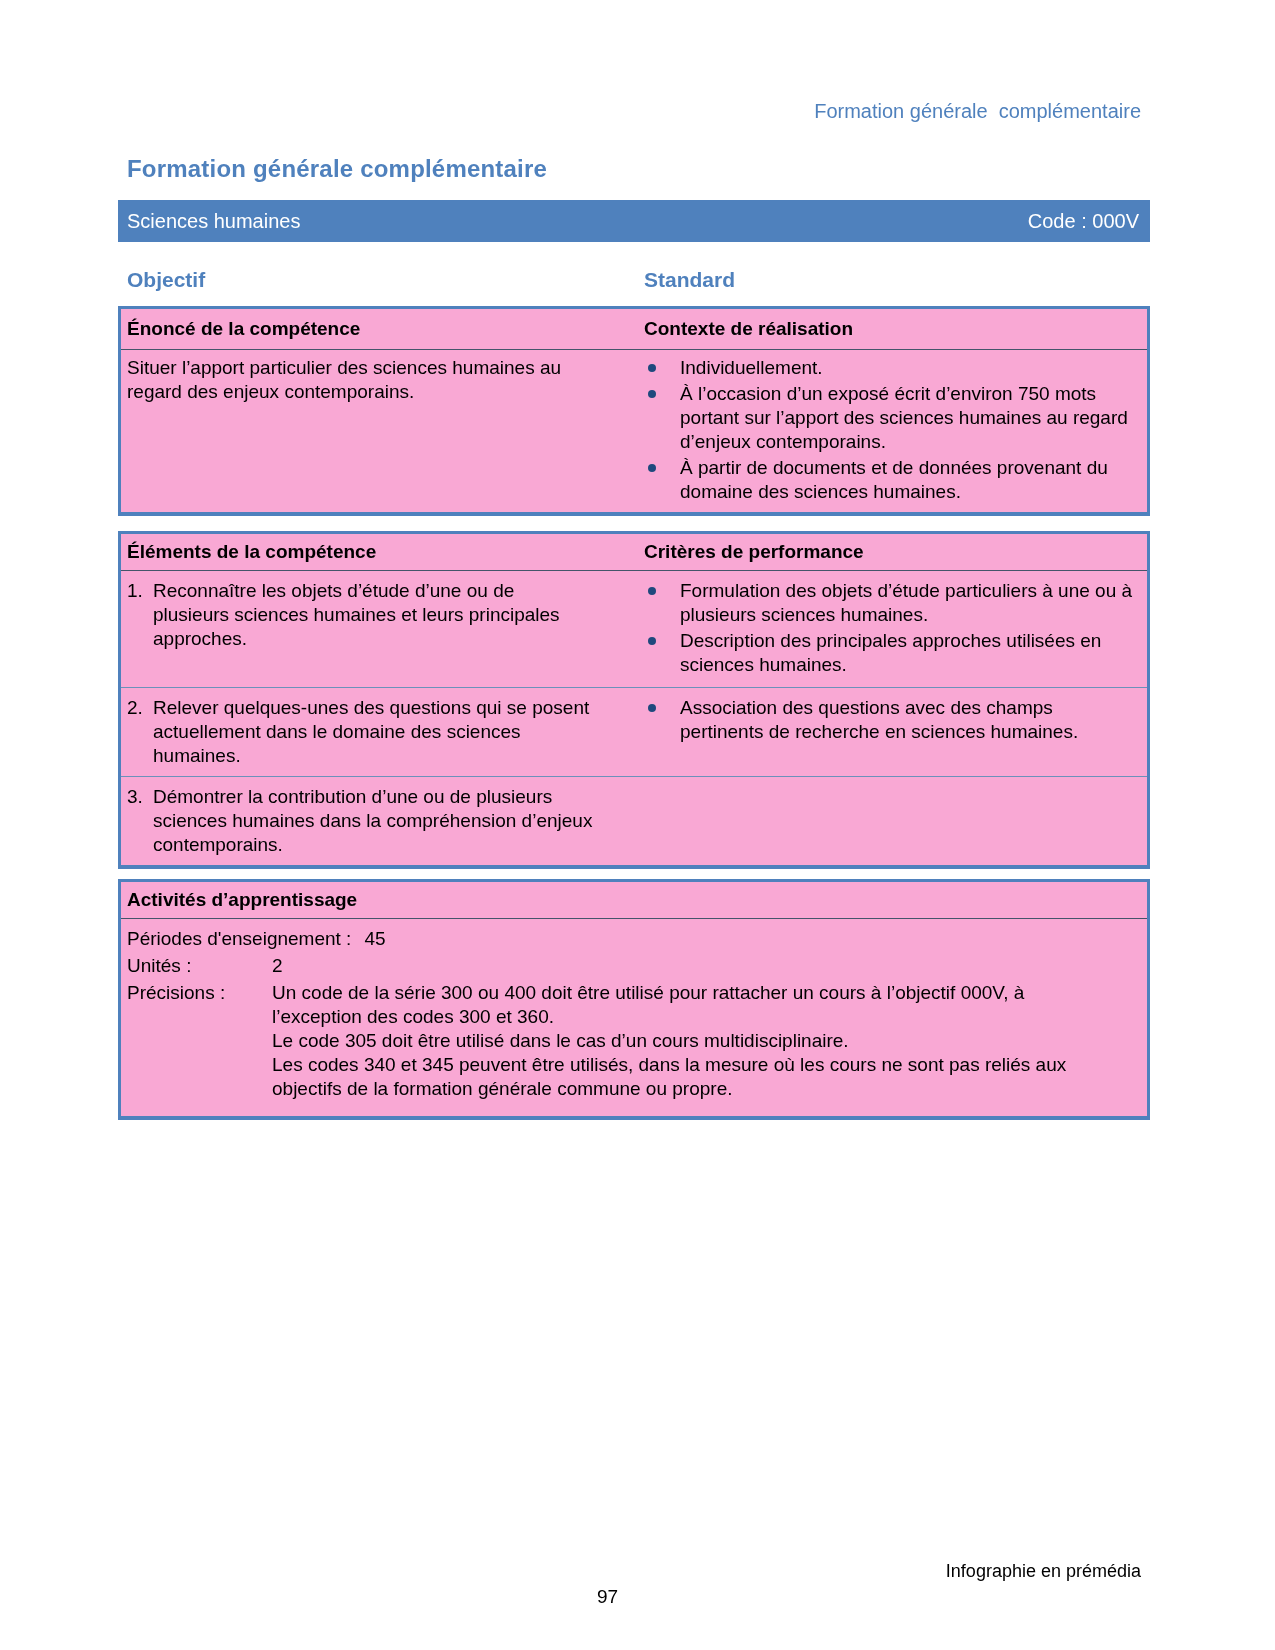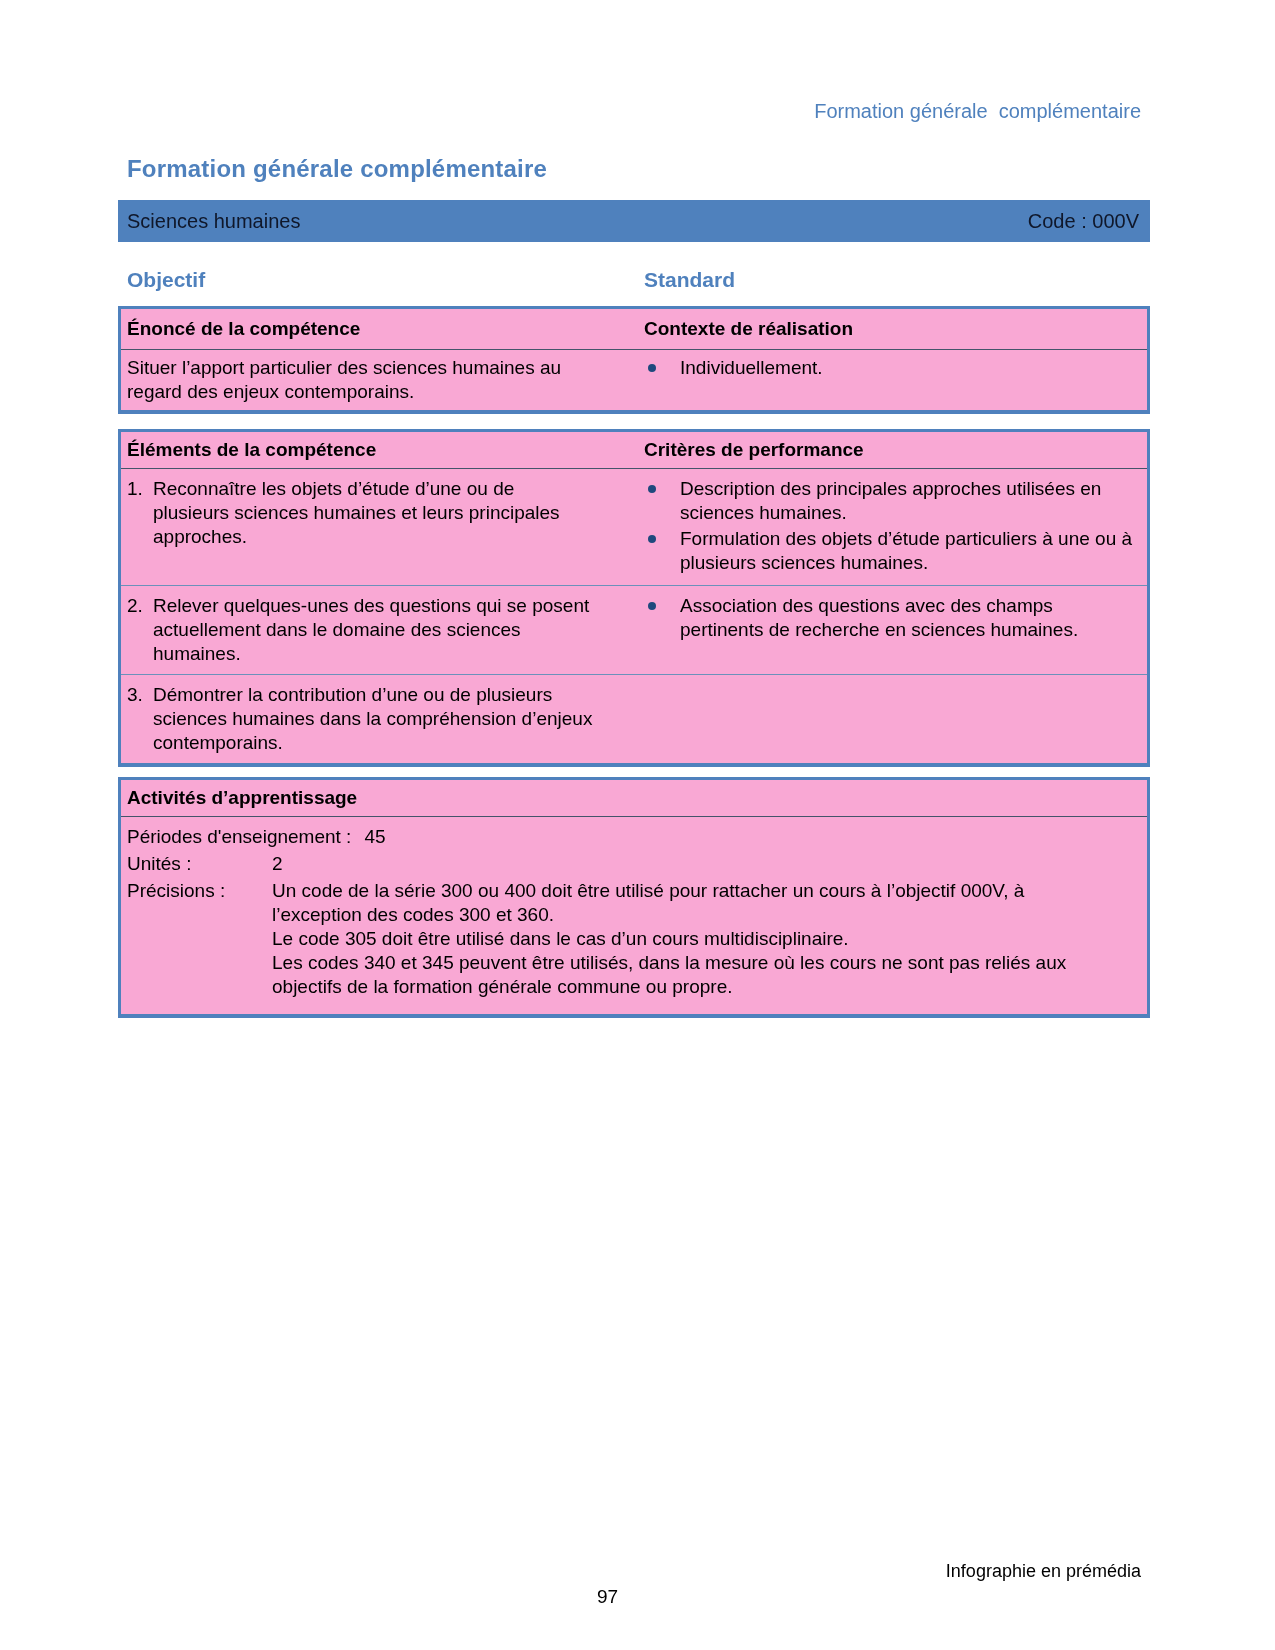--- a/index.html
+++ b/index.html
@@ -16,21 +16,21 @@
   .running-header {
     position:absolute; top:71px; right:134px;
     color:#4f81bd; font-size:20px; white-space:pre;
   }
   .doc-title {
     position:absolute; top:129px; left:127px;
     color:#4f81bd; font-size:24px; font-weight:bold; letter-spacing:0.2px;
   }
   .banner {
     position:absolute; top:172px; left:118px; width:1032px; height:42px;
-    background:#4f81bd; color:#0f172a; font-size:20px;
+    background:#4f81bd; color:#ffffff; font-size:20px;
     display:flex; justify-content:space-between; align-items:center;
     padding:0 11px 0 9px;
   }
   .col-headings {
     position:absolute; top:240px; left:118px; width:1032px;
     display:grid; grid-template-columns:526px 1fr;
     color:#4f81bd; font-size:21px; font-weight:bold;
   }
   .col-headings .left { padding-left:9px; }
 
@@ -107,42 +107,44 @@
     <div class="box t1">
       <div class="tbl-head">
         <div class="hl">Énoncé de la compétence</div>
         <div class="hr">Contexte de réalisation</div>
       </div>
       <div class="tbl-row">
         <div class="cl">Situer l’apport particulier des sciences humaines au regard des enjeux contemporains.</div>
         <div class="cr">
           <ul class="blist">
             <li>Individuellement.</li>
+            <li>À l’occasion d’un exposé écrit d’environ 750 mots portant sur l’apport des sciences humaines au regard d’enjeux contemporains.</li>
+            <li>À partir de documents et de données provenant du domaine des sciences humaines.</li>
           </ul>
         </div>
       </div>
     </div>
 
     <div class="box t2">
       <div class="tbl-head">
         <div class="hl">Éléments de la compétence</div>
         <div class="hr">Critères de performance</div>
       </div>
 
       <div class="tbl-row rule-between">
         <div class="cl">
           <div class="num-item">
             <span class="num">1.</span>
             <span class="ntext">Reconnaître les objets d’étude d’une ou de plusieurs sciences humaines et leurs principales approches.</span>
           </div>
         </div>
         <div class="cr">
           <ul class="blist">
+            <li>Formulation des objets d’étude particuliers à une ou à plusieurs sciences humaines.</li>
             <li>Description des principales approches utilisées en sciences humaines.</li>
-            <li>Formulation des objets d’étude particuliers à une ou à plusieurs sciences humaines.</li>
           </ul>
         </div>
       </div>
 
       <div class="tbl-row rule-between">
         <div class="cl">
           <div class="num-item">
             <span class="num">2.</span>
             <span class="ntext">Relever quelques-unes des questions qui se posent actuellement dans le domaine des sciences humaines.</span>
           </div>

